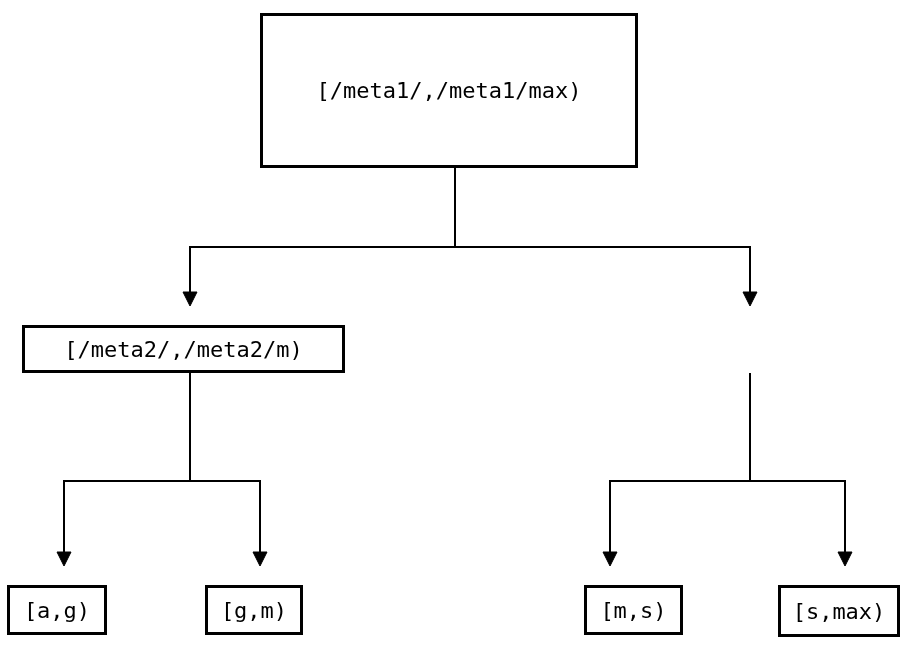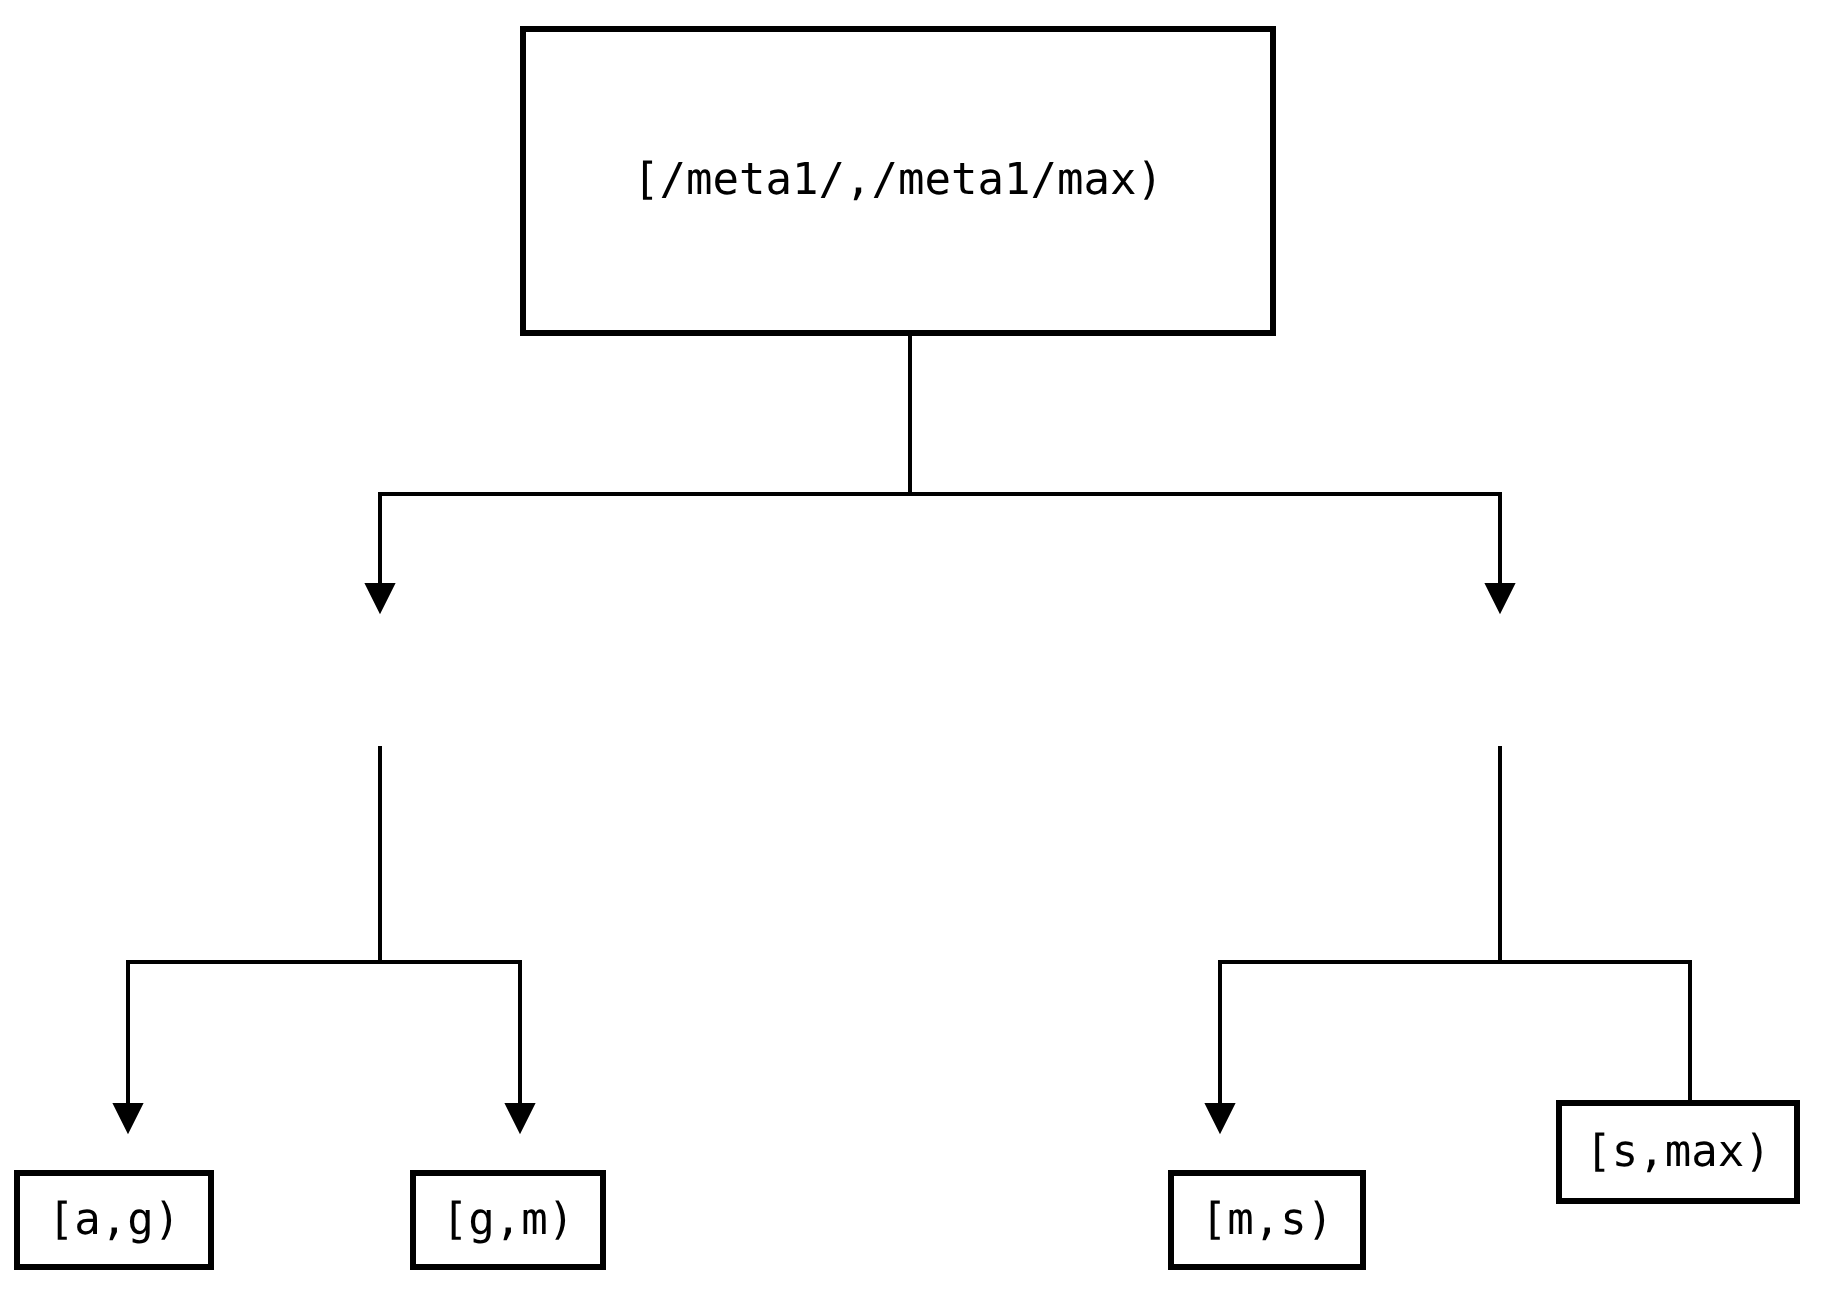--- a/index.html
+++ b/index.html
@@ -30,21 +30,21 @@
     font-size: 22px;
     letter-spacing: 0;
     white-space: nowrap;
   }
   #n-root  { left: 260px; top: 13px;  width: 378px; height: 155px; }
   #n-ml    { left: 22px;  top: 325px; width: 323px; height: 48px; }
   #n-mr    { left: 583px; top: 325px; width: 319px; height: 48px; }
   #n-ag    { left: 7px;   top: 585px; width: 100px; height: 50px; }
   #n-gm    { left: 205px; top: 585px; width: 98px;  height: 50px; }
   #n-ms    { left: 584px; top: 585px; width: 99px;  height: 50px; }
-  #n-smax  { left: 778px; top: 550px; width: 122px; height: 52px; }
+  #n-smax  { left: 778px; top: 585px; width: 122px; height: 52px; }
 </style>
 </head>
 <body>
 
 <div class="stage">
 
   <svg class="edges" viewBox="0 0 912 652" aria-hidden="true">
 
     <line x1="455" y1="168" x2="455" y2="248"></line>
     <line x1="189" y1="247" x2="751" y2="247"></line>
@@ -65,20 +65,23 @@
     <line x1="610" y1="480" x2="610" y2="553"></line>
     <polygon points="603,552 617,552 610,566"></polygon>
     <line x1="845" y1="480" x2="845" y2="553"></line>
     <polygon points="838,552 852,552 845,566"></polygon>
   </svg>
 
   <div class="node" id="n-root">
     <span>[/meta1/,/meta1/max)</span>
   </div>
 
+  <div class="node" id="n-ml">
+    <span>[/meta2/,/meta2/m)</span>
+  </div>
 
 
   <div class="node" id="n-ag">
     <span>[a,g)</span>
   </div>
 
   <div class="node" id="n-gm">
     <span>[g,m)</span>
   </div>
 

